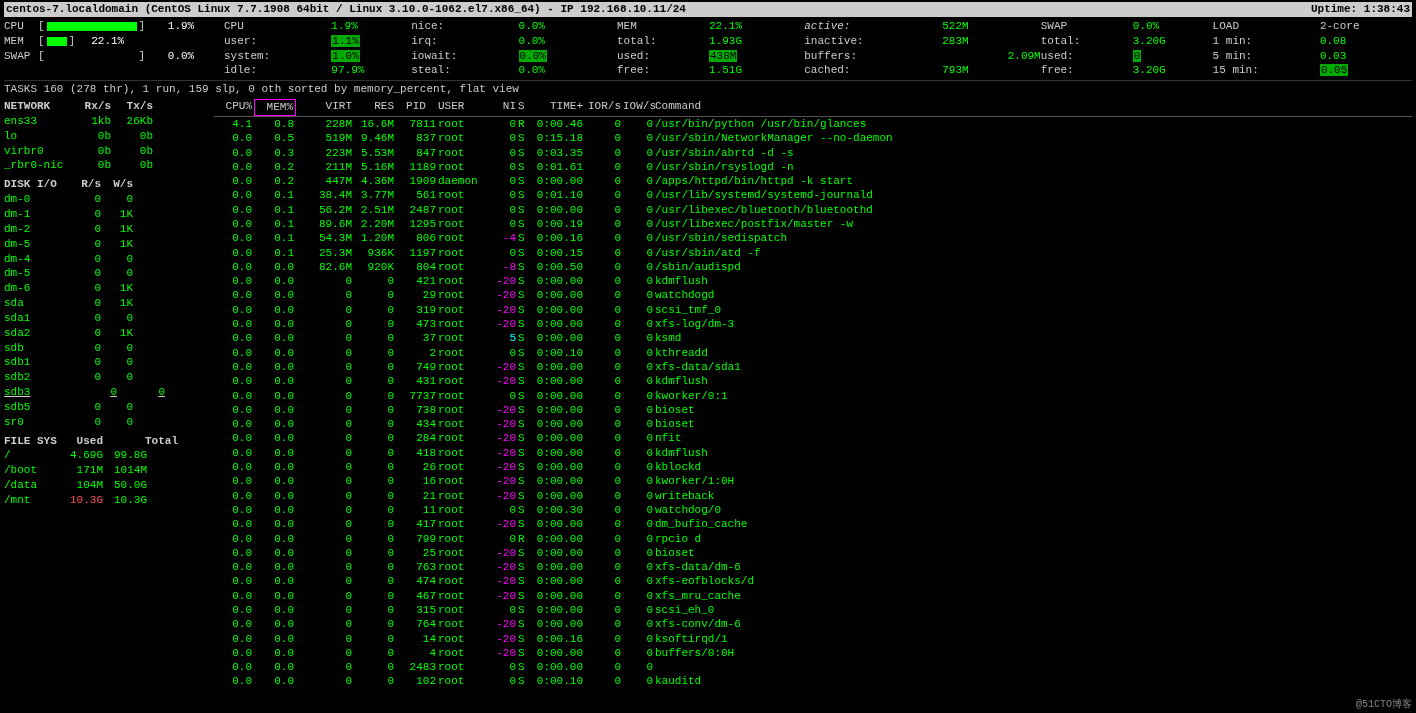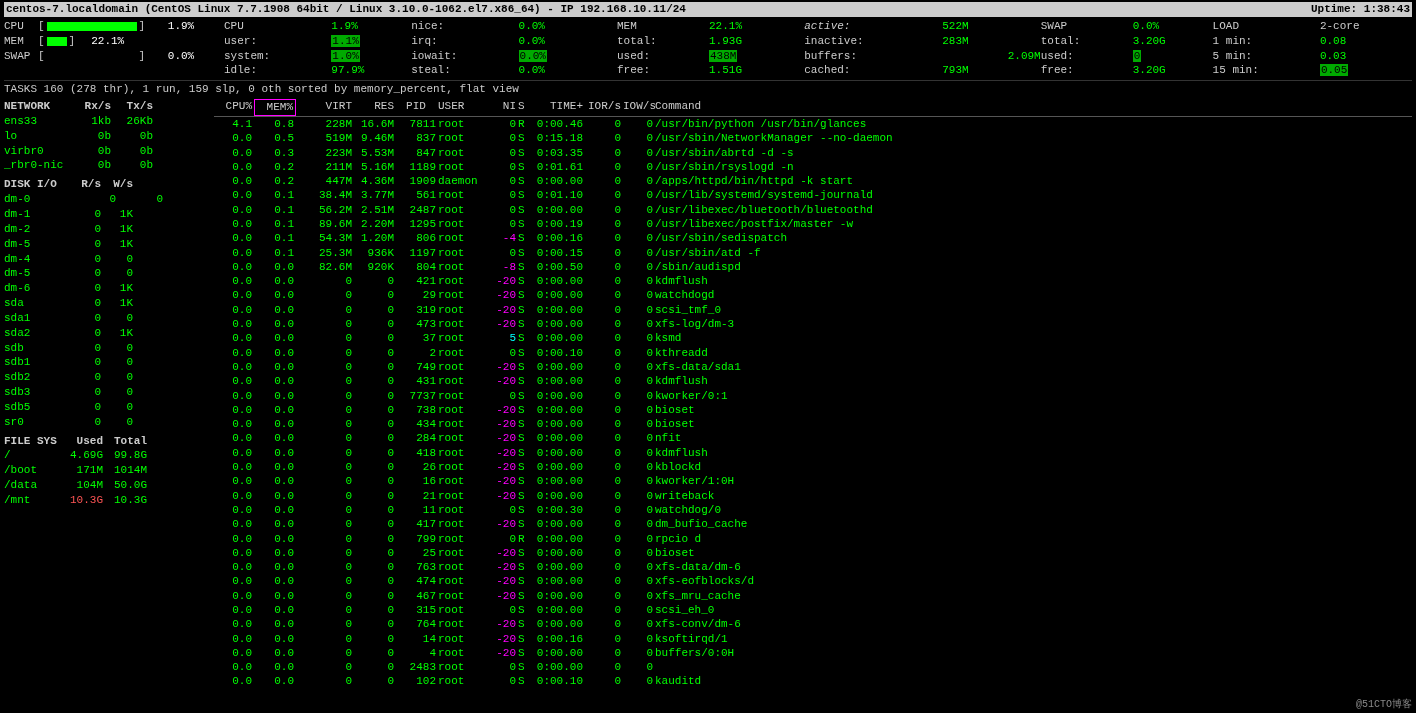--- a/index.html
+++ b/index.html
@@ -212,21 +212,21 @@
       </div>
 
       <div style="height:4px;"></div>
 
       <div>
         <div style="display:flex;gap:4px;color:#ccc;font-weight:bold;">
           <span style="width:65px;">DISK I/O</span>
           <span style="width:28px;text-align:right;">R/s</span>
           <span style="width:28px;text-align:right;">W/s</span>
         </div>
-        <div style="display:flex;gap:19px;">
+        <div style="display:flex;gap:4px;">
             <span style="width:65px;color:#0f0;">dm-0</span>
             <span style="width:28px;text-align:right;color:#0f0;">0</span>
             <span style="width:28px;text-align:right;color:#0f0;">0</span>
           </div>
         <div style="display:flex;gap:4px;">
             <span style="width:65px;color:#0f0;">dm-1</span>
             <span style="width:28px;text-align:right;color:#0f0;">0</span>
             <span style="width:28px;text-align:right;color:#0f0;">1K</span>
           </div>
         <div style="display:flex;gap:4px;">
@@ -277,21 +277,21 @@
         <div style="display:flex;gap:4px;">
             <span style="width:65px;color:#0f0;">sdb1</span>
             <span style="width:28px;text-align:right;color:#0f0;">0</span>
             <span style="width:28px;text-align:right;color:#0f0;">0</span>
           </div>
         <div style="display:flex;gap:4px;">
             <span style="width:65px;color:#0f0;">sdb2</span>
             <span style="width:28px;text-align:right;color:#0f0;">0</span>
             <span style="width:28px;text-align:right;color:#0f0;">0</span>
           </div>
-        <div style="display:flex;gap:4px;">
+        <div style="display:flex;gap:20px;text-decoration:underline;">
             <span style="width:65px;color:#0f0;">sdb3</span>
             <span style="width:28px;text-align:right;color:#0f0;">0</span>
             <span style="width:28px;text-align:right;color:#0f0;">0</span>
           </div>
         <div style="display:flex;gap:4px;">
             <span style="width:65px;color:#0f0;">sdb5</span>
             <span style="width:28px;text-align:right;color:#0f0;">0</span>
             <span style="width:28px;text-align:right;color:#0f0;">0</span>
           </div>
         <div style="display:flex;gap:4px;">
@@ -300,21 +300,21 @@
             <span style="width:28px;text-align:right;color:#0f0;">0</span>
           </div>
       </div>
 
       <div style="height:4px;"></div>
 
       <div>
         <div style="display:flex;gap:4px;color:#ccc;font-weight:bold;">
           <span style="width:55px;">FILE SYS</span>
           <span style="width:40px;text-align:right;">Used</span>
-          <span style="width:40px;text-align:right;">Total</span>
+          <span style="width:40px;text-align:right;margin-left:31px;">Total</span>
         </div>
         <div style="display:flex;gap:4px;">
             <span style="width:55px;color:#0f0;">/</span>
             <span style="width:40px;text-align:right;color:#0f0;">4.69G</span>
             <span style="width:40px;text-align:right;color:#0f0;">99.8G</span>
           </div>
         <div style="display:flex;gap:4px;">
             <span style="width:55px;color:#0f0;">/boot</span>
             <span style="width:40px;text-align:right;color:#0f0;">171M</span>
             <span style="width:40px;text-align:right;color:#0f0;">1014M</span>

